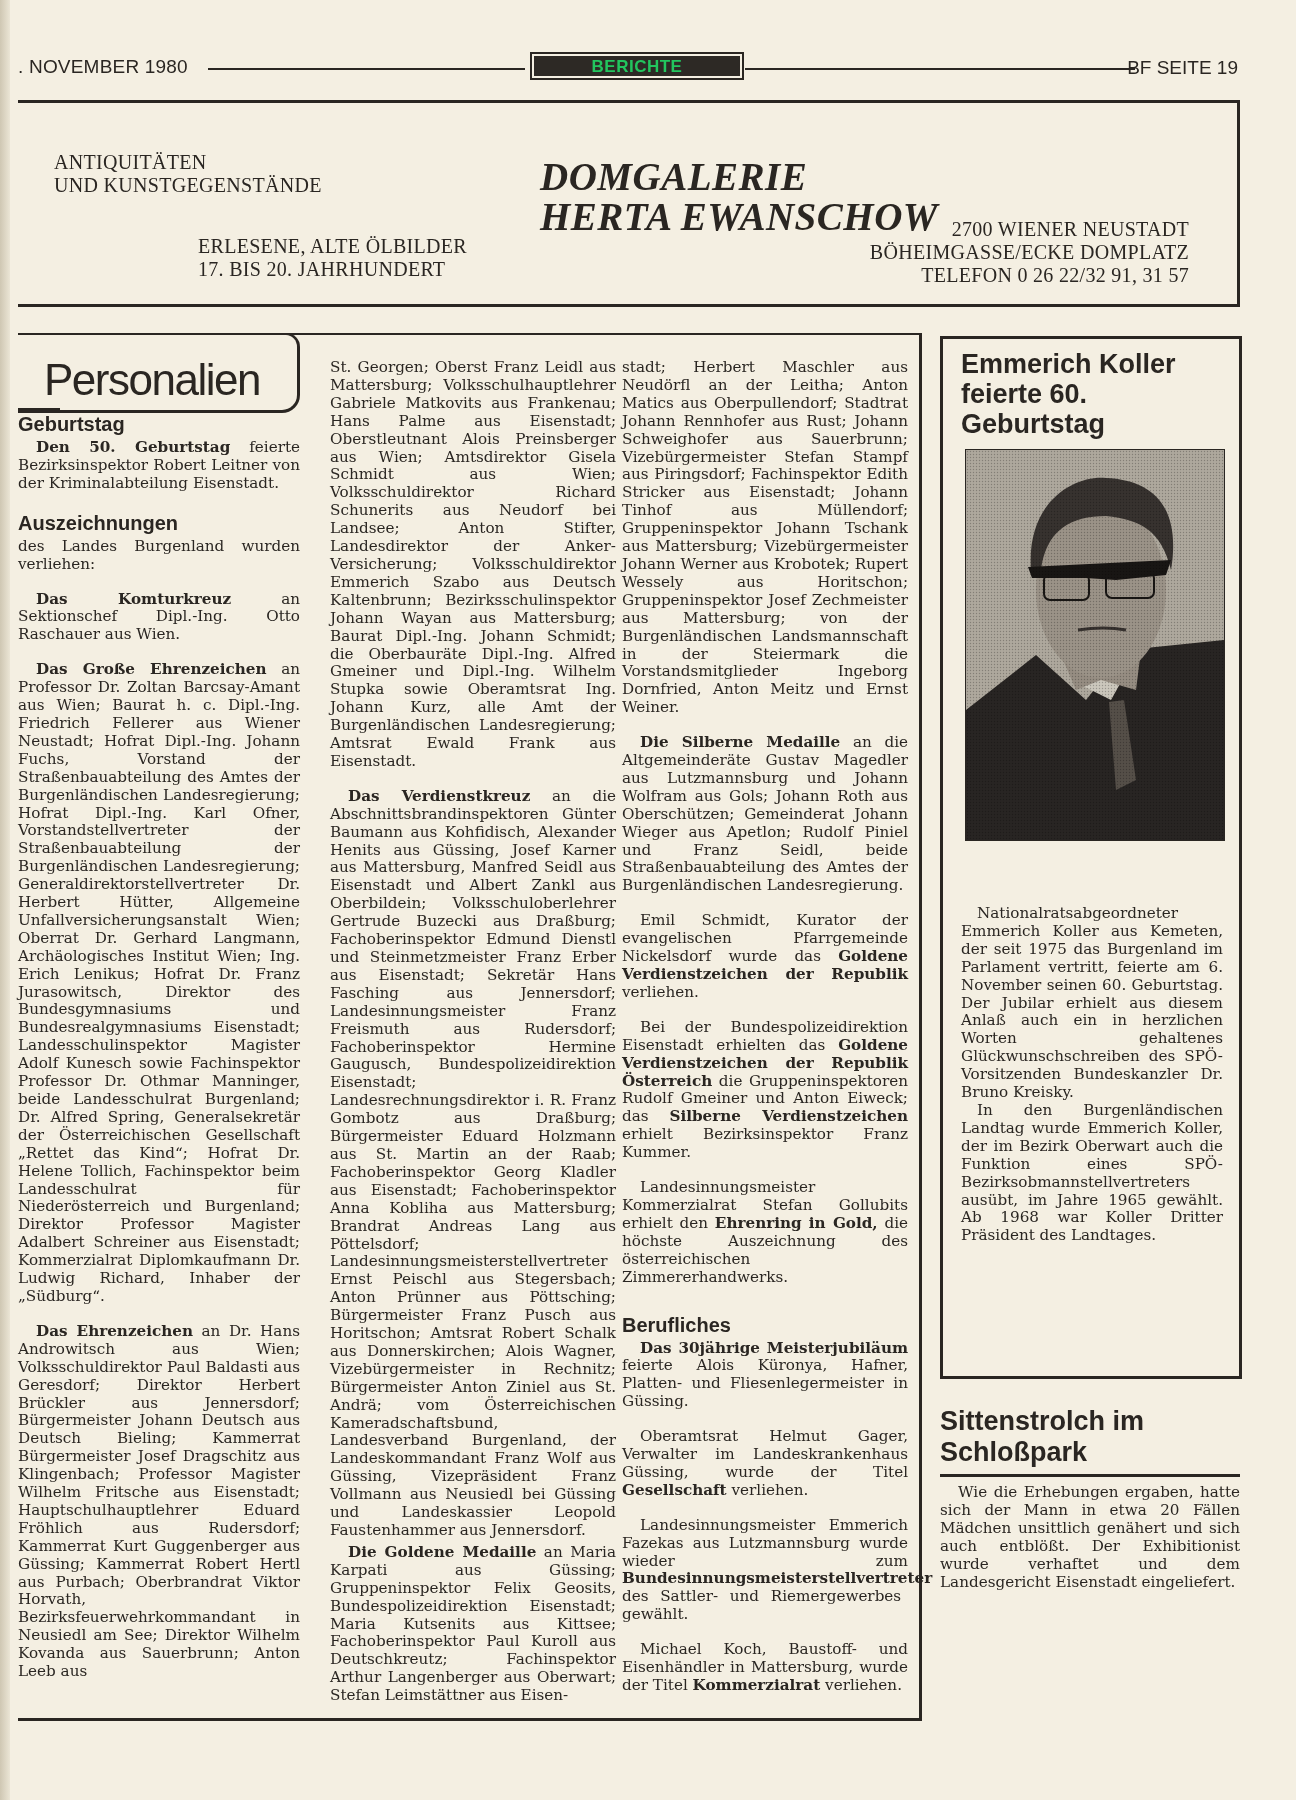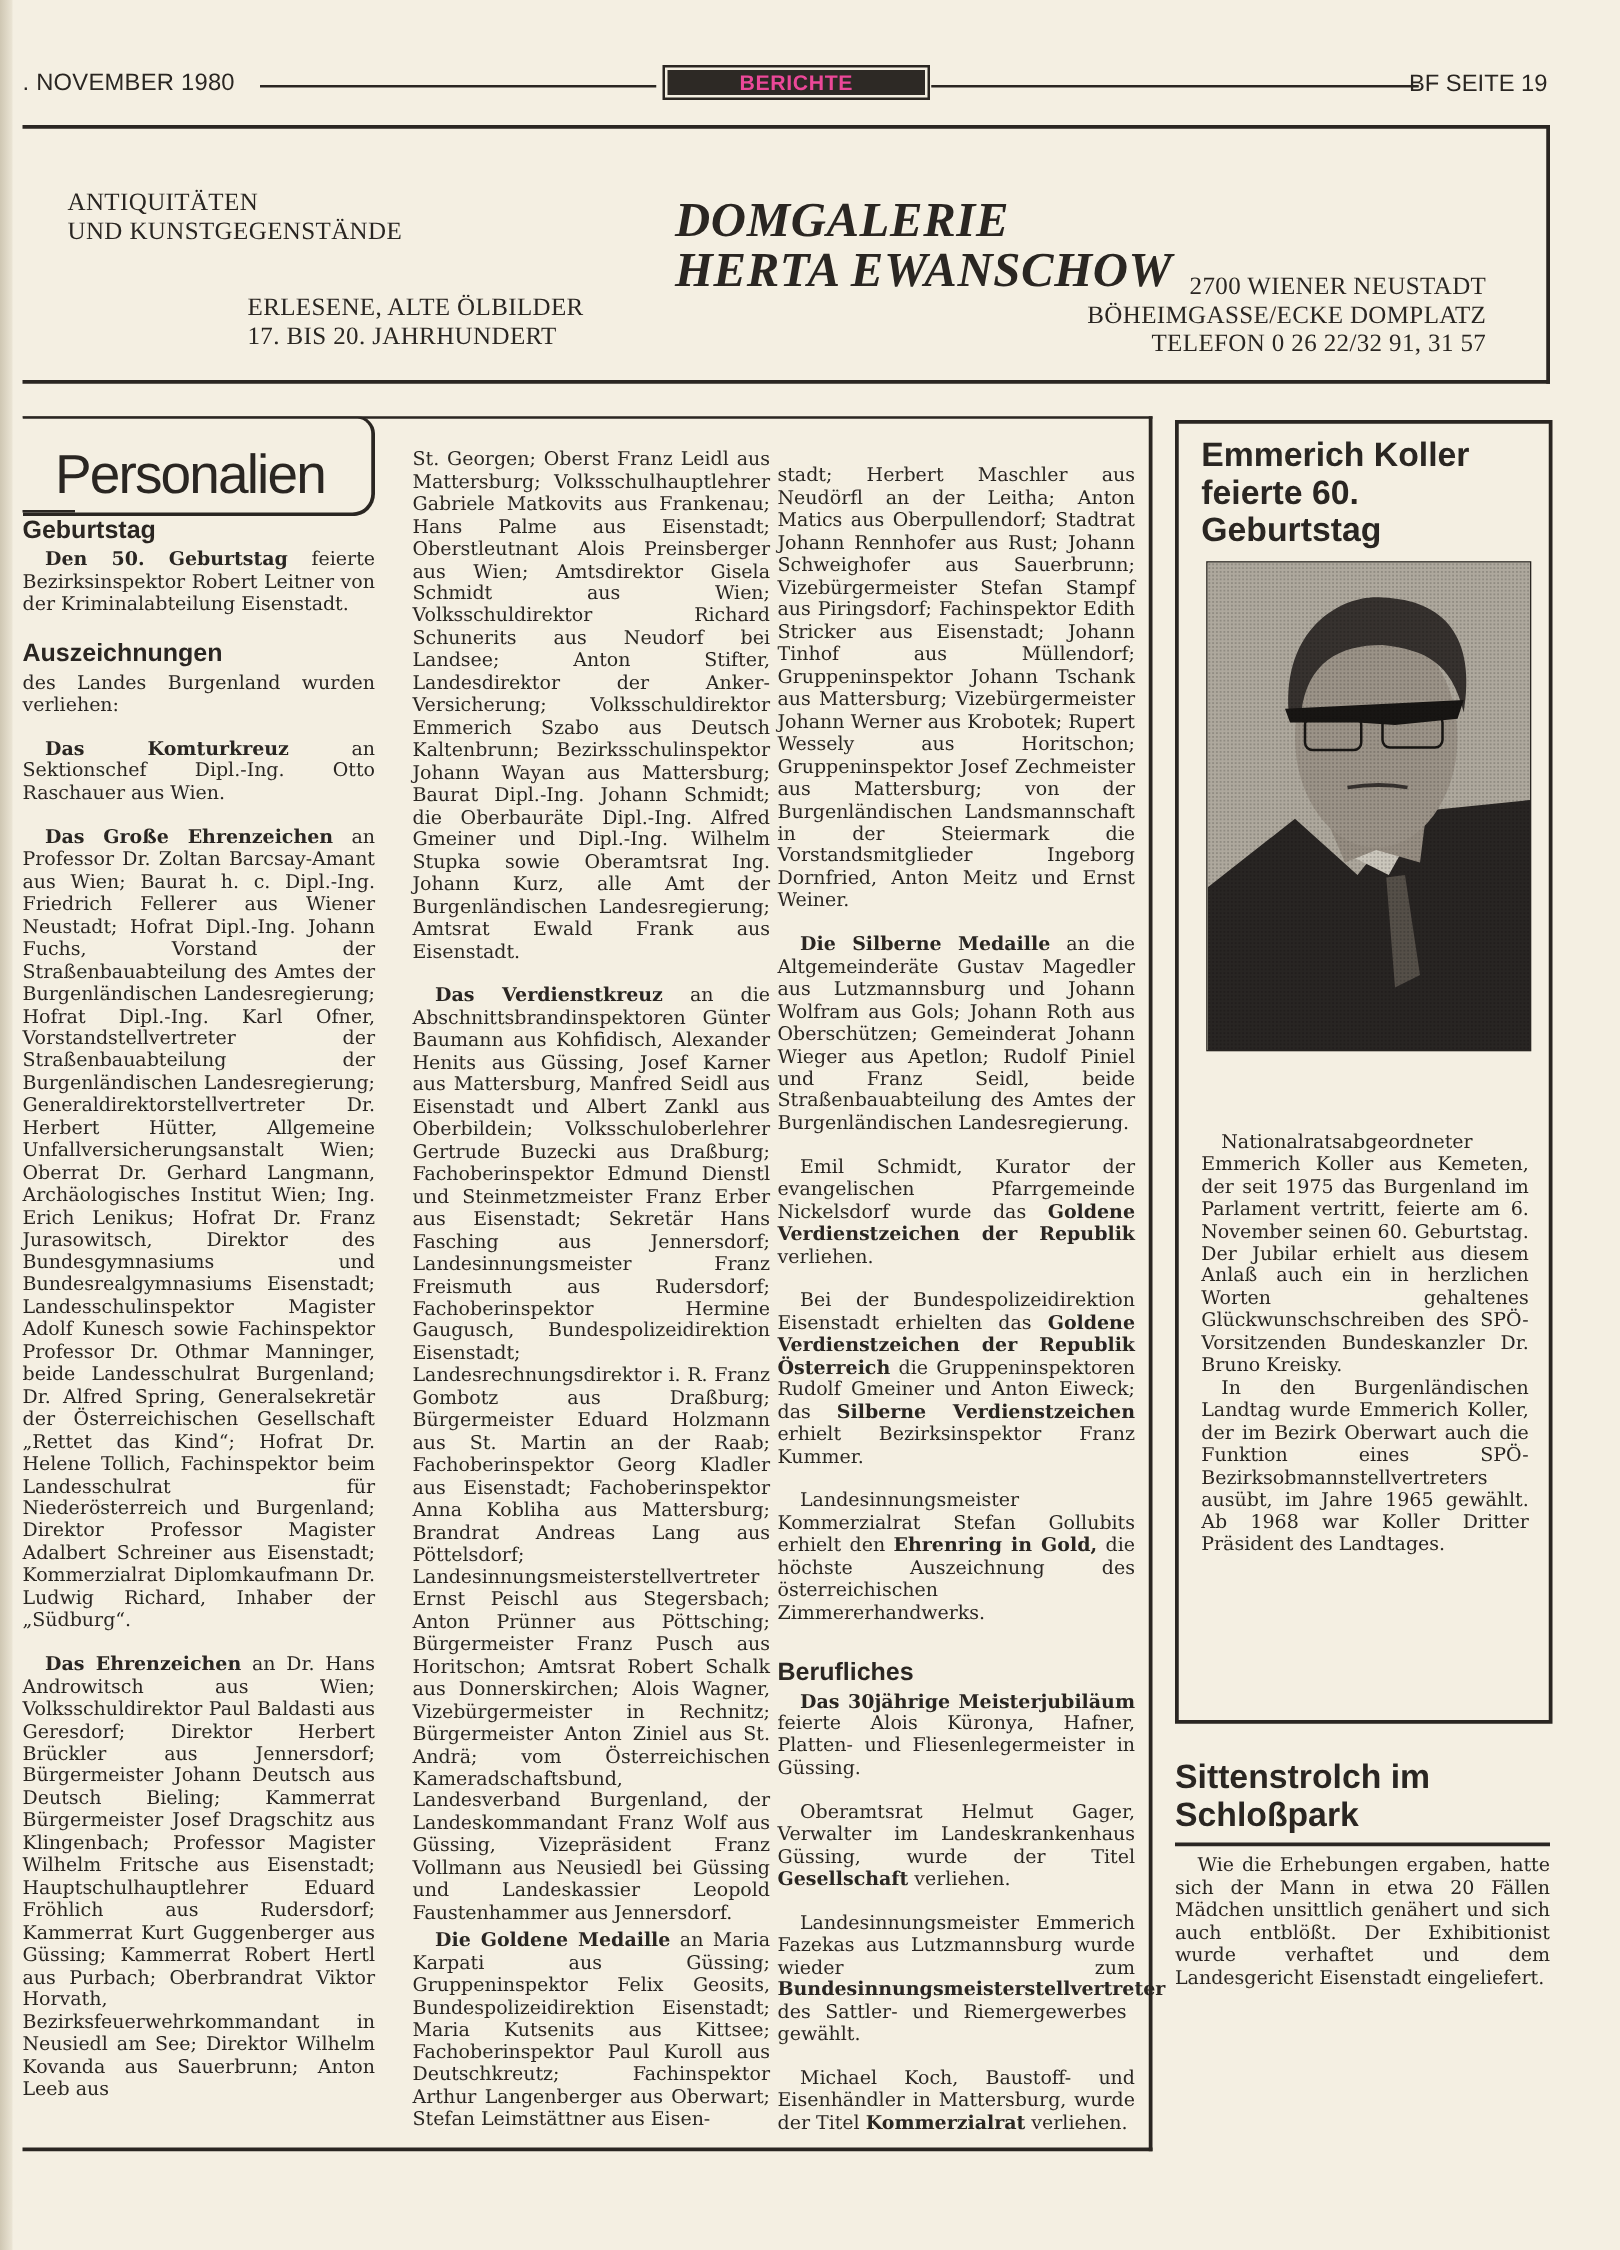--- a/index.html
+++ b/index.html
@@ -11,21 +11,21 @@
   }
   .spine { position:absolute; left:0; top:0; width:10px; height:1800px;
     background:linear-gradient(90deg,#cfc7b3,#ebe5d5); }
   
   .running { position:absolute; top:52px; left:18px; right:58px; height:30px; }
   .running .date { position:absolute; left:0; top:4px; font-family:"Liberation Sans", sans-serif; font-size:19px; letter-spacing:0.2px; }
   .running .page { position:absolute; right:0; top:5px; font-family:"Liberation Sans", sans-serif; font-size:19px; }
   .running .rule-l { position:absolute; left:190px; top:16px; width:317px; border-top:2px solid #2a2622; }
   .running .rule-r { position:absolute; left:727px; top:16px; width:390px; border-top:2px solid #2a2622; }
   .running .badge { position:absolute; left:512px; top:0; width:214px; height:28px; border:2px solid #2a2622; padding:2px; box-sizing:border-box; background:#f4efe2; }
-  .running .badge span { display:block; height:100%; background:#2d2925; color:#ec4899; font-family:"Liberation Sans", sans-serif; font-weight:bold; font-size:17px; text-align:center; line-height:21px; letter-spacing:0.5px; }
+  .running .badge span { display:block; height:100%; background:#2d2925; color:#22c55e; font-family:"Liberation Sans", sans-serif; font-weight:bold; font-size:17px; text-align:center; line-height:21px; letter-spacing:0.5px; }
 
   
   .ad { position:absolute; left:18px; top:100px; width:1222px; height:207px; border-top:3px solid #2a2622; border-bottom:3px solid #2a2622; border-right:3px solid #2a2622; box-sizing:border-box; }
   .ad .cap { font-family:"Liberation Serif", serif; font-size:20px; line-height:23px; letter-spacing:0.3px; }
   .ad .l1 { position:absolute; left:36px; top:48px; }
   .ad .l2 { position:absolute; left:180px; top:132px; text-align:left; width:360px; right:auto; }
   .ad .r1 { position:absolute; right:48px; top:115px; text-align:right; }
   .ad .brand { position:absolute; left:522px; top:20px; font-family:"Liberation Serif", serif; font-style:italic; font-weight:bold; font-size:39px; line-height:40px; letter-spacing:0.5px;margin-top:34px; }
 
   
@@ -35,21 +35,21 @@
   .perso-underline-l { position:absolute; left:18px; top:408px; width:42px; border-top:2px solid #2a2622; }
 
   .col { position:absolute; font-family:"DejaVu Serif", serif; font-size:15.2px; line-height:17.9px; text-align:justify; }
   .col p { margin:0; text-indent:18px; }
   .col p.noind { text-indent:0; }
   .col p + p.gap { margin-top:17px; }
   .col b { font-weight:bold; }
   .col h3 { font-family:"Liberation Sans", sans-serif; font-weight:bold; font-size:20px; margin:0 0 3px 0; line-height:24px; }
   .c1 { left:18px; top:412px; width:282px; }
   .c2 { left:330px; top:359px; width:286px; }
-  .c3 { left:622px; top:359px; width:286px;margin-top:13px; }
+  .c3 { left:622px; top:359px; width:286px; }
 
   
   .koller { position:absolute; left:940px; top:336px; width:302px; height:1043px; border:3px solid #2a2622; box-sizing:border-box; }
   .koller h2 { position:absolute; left:18px; top:10px; margin:0; font-family:"Liberation Sans", sans-serif; font-weight:bold; font-size:27px; line-height:30px; }
   .photo { position:absolute; left:22px; top:110px; width:258px; height:390px; background:#bdb7aa; overflow:hidden; border:1px solid #2a2622; }
   .koller .text { position:absolute; left:18px; top:566px; width:262px; font-size:15.2px; line-height:17.9px; text-align:justify; }
   .koller .text p { margin:0; text-indent:16px; }
 
   
   .sitten { position:absolute; left:940px; top:1406px; width:300px; }

